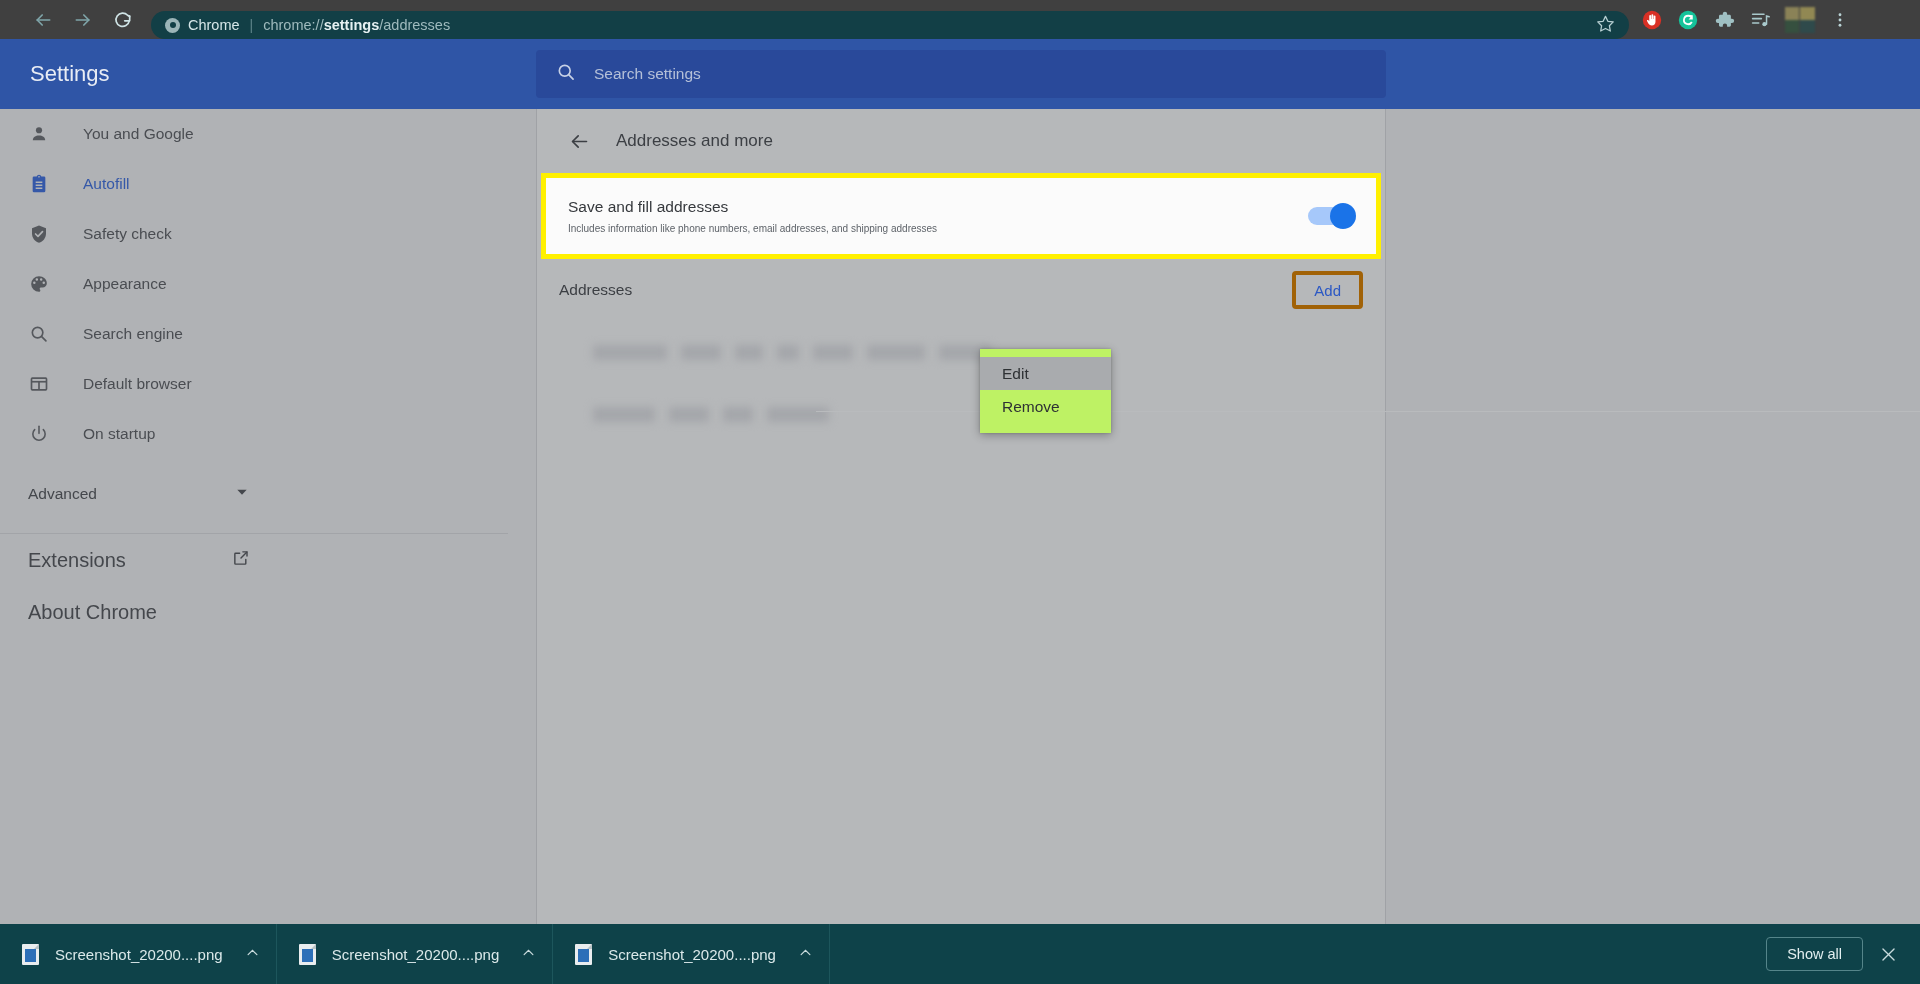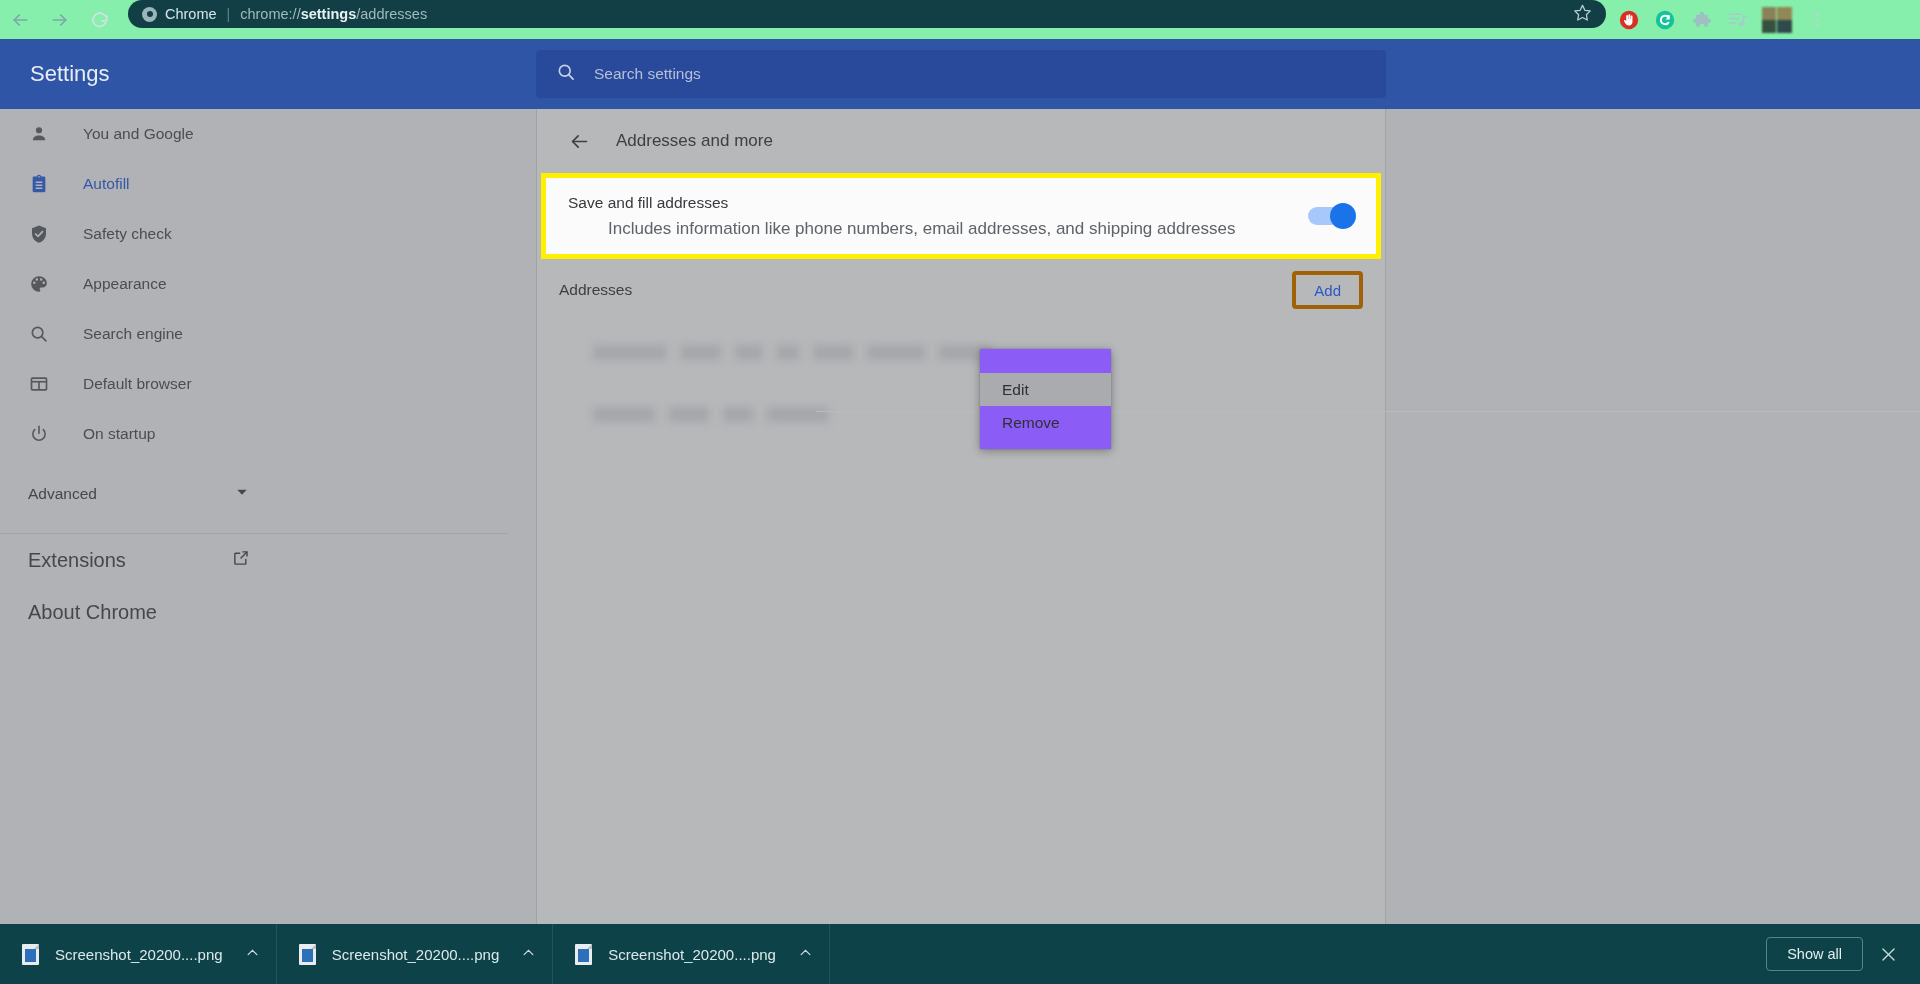--- a/index.html
+++ b/index.html
@@ -6,22 +6,22 @@
   html, body {
     width: 1920px; height: 984px;
     font-family: "Liberation Sans", sans-serif;
     overflow: hidden;
     background: #0d4148;
   }
 
   
   #browser-toolbar {
     position: absolute; left: 0; top: 0; width: 1920px; height: 39px;
-    background: #86efac;
-    display: flex; align-items: flex-start;
+    background: #404040;
+    display: flex; align-items: flex-end; padding-left: 23px;
   }
   .nav-btn {
     width: 40px; height: 39px;
     display: flex; align-items: center; justify-content: center;
     color: #7fa5a9;
   }
   .nav-btn.enabled { color: #cfe3e5; }
   .nav-btn svg { display: block; }
   #omnibox {
     flex: 0 0 auto;
@@ -115,21 +115,21 @@
   #save-fill-card {
     position: relative;
     margin: 0 4px;
     height: 86px;
     background: #fbfbfb;
     border: 5px solid #fff000;
     display: flex; align-items: center; padding: 0 22px 0 22px;
   }
   #save-fill-texts { display: flex; flex-direction: column; gap: 7px; }
   #save-fill-title { font-size: 15.5px; color: #36393d; }
-  #save-fill-sub { font-size: 17px; color: #5e6369; margin-left: 40px; }
+  #save-fill-sub { font-size: 10px; color: #5e6369; }
   #save-fill-toggle {
     margin-left: auto; width: 46px; height: 18px; border-radius: 9px;
     background: #a6c8fa; position: relative;
   }
   #save-fill-toggle .knob {
     position: absolute; right: -2px; top: -4px;
     width: 26px; height: 26px; border-radius: 50%; background: #1a73e8;
   }
 
   #addresses-head {
@@ -147,23 +147,23 @@
   .address-row { position: relative; height: 62px; padding: 0 22px; display: flex; align-items: center; }
   .redacted { filter: blur(4px); display: flex; gap: 14px; margin-left: 34px; }
   .redacted span { display: block; height: 15px; background: #a4a6aa; border-radius: 1px; }
   #address-row-divider {
     position: absolute; left: 816px; right: 0; top: 372px; height: 1px; background: #b9bbbd;
   }
 
   
   #context-menu {
     position: absolute; left: 980px; top: 310px; width: 131px;
-    background: #8b5cf6;
+    background: #bef264;
     box-shadow: 0 2px 9px rgba(0,0,0,.32), 0 0 2px rgba(0,0,0,.2);
-    padding: 24px 0 10px 0;
+    padding: 8px 0 10px 0;
   }
   .ctx-item {
     height: 33px; display: flex; align-items: center; padding-left: 22px;
     color: #2e3134; font-size: 15.5px;
   }
   .ctx-item.hovered { background: #a9abae; }
 
   
   #download-shelf {
     position: absolute; left: 0; top: 924px; width: 1920px; height: 60px;

